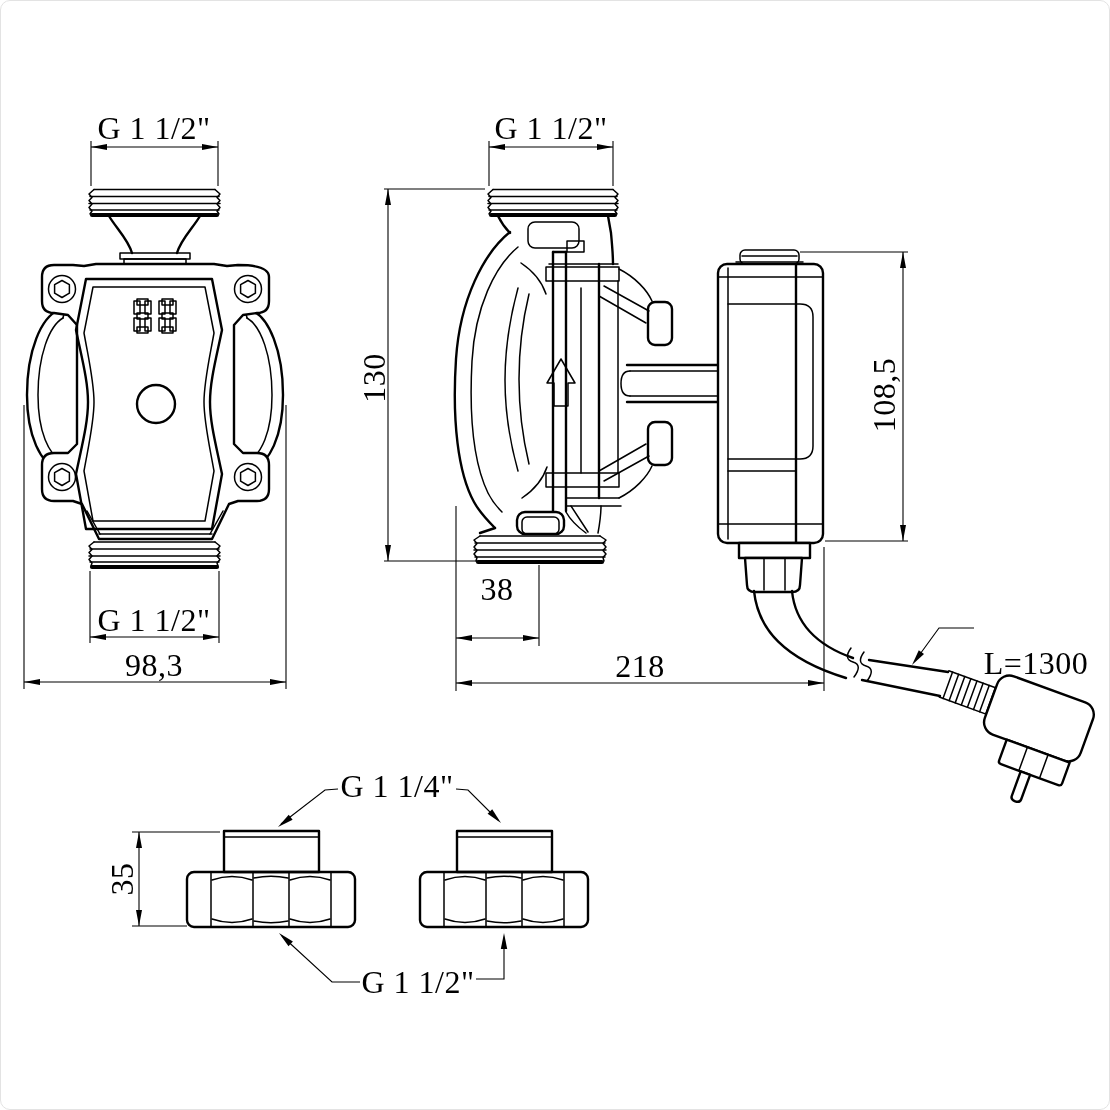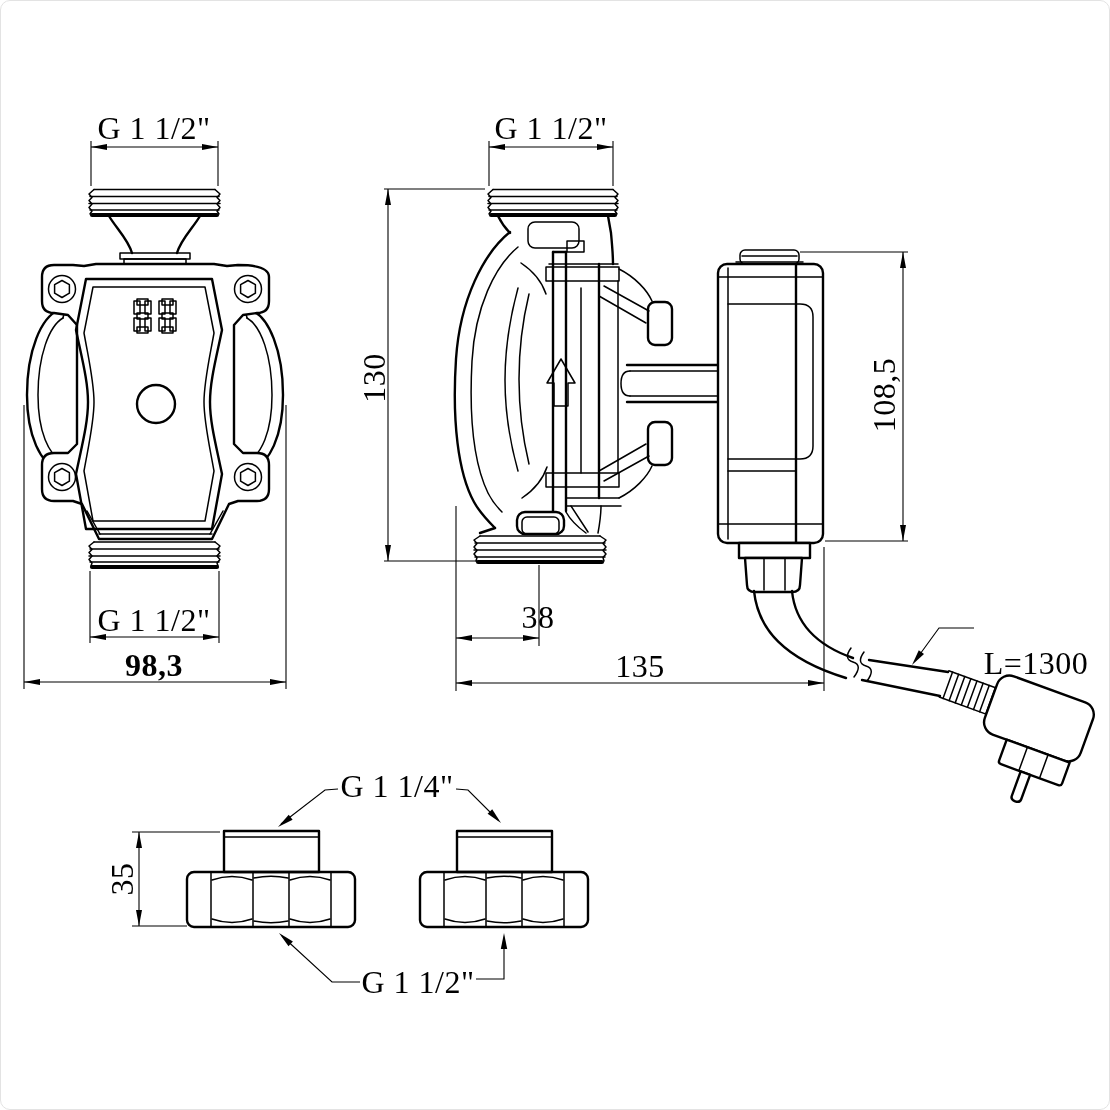--- a/index.html
+++ b/index.html
@@ -341,23 +341,23 @@
     <path class="d" d="M359,981 L331,981 L281,935"></path>
     <polygon class="f" points="278,932 291.9,940.5 287.5,945.2"></polygon>
     <path class="d" d="M475,978 L503,978 L503,947"></path>
     <polygon class="f" points="503,932 499.8,948 506.2,948"></polygon>
   </g>
 </svg>
 
 <div class="lbl" style="left:153px;top:127px;">G 1 1/2"</div>
 <div class="lbl" style="left:550px;top:127px;">G 1 1/2"</div>
 <div class="lbl" style="left:153px;top:619px;">G 1 1/2"</div>
-<div class="lbl" style="left:153px;top:664px;font-weight:bold;">98,3</div>
+<div class="lbl" style="left:153px;top:664px;">98,3</div>
 <div class="lbl rot" style="left:373px;top:377px;">130</div>
 <div class="lbl rot" style="left:883px;top:394px;">108,5</div>
-<div class="lbl" style="left:496px;top:616px;margin-left:41px;">38</div>
-<div class="lbl" style="left:639px;top:665px;">135</div>
+<div class="lbl" style="left:496px;top:588px;">38</div>
+<div class="lbl" style="left:639px;top:665px;">218</div>
 <div class="lbl" style="left:1035px;top:626px;margin-top:36px;">L=1300</div>
 <div class="lbl" style="left:396px;top:785px;">G 1 1/4"</div>
 <div class="lbl" style="left:417px;top:981px;">G 1 1/2"</div>
 <div class="lbl rot" style="left:121px;top:878px;">35</div>
 
 </div>
 
 </body></html>

